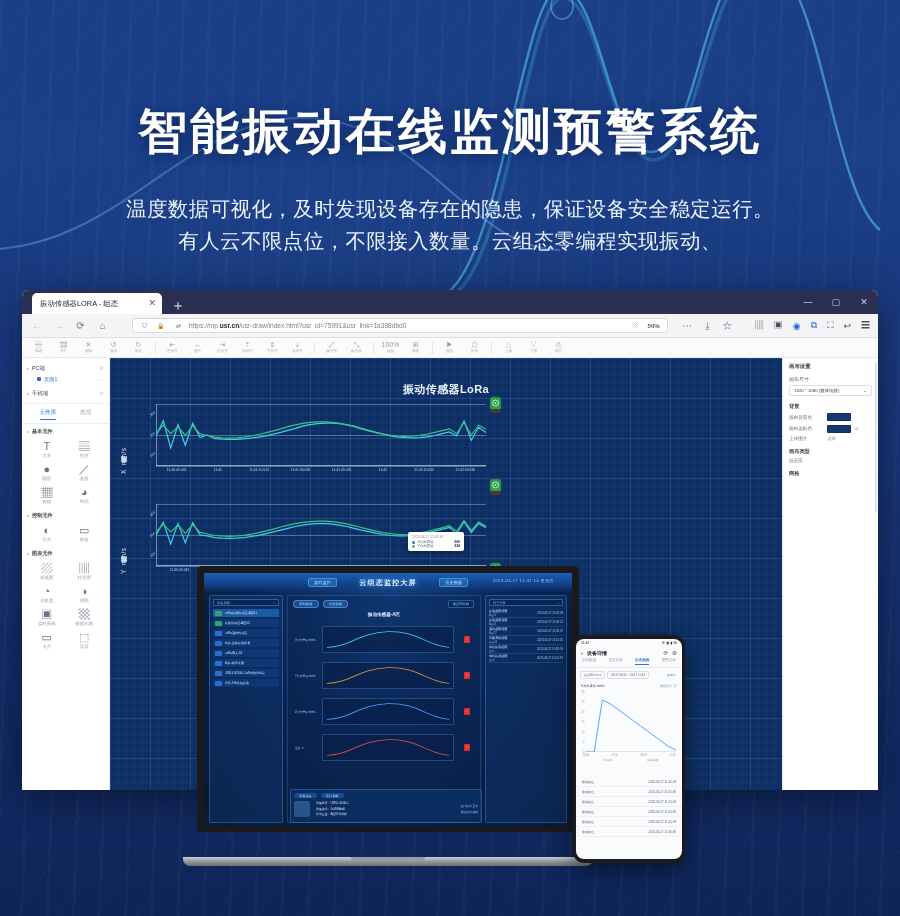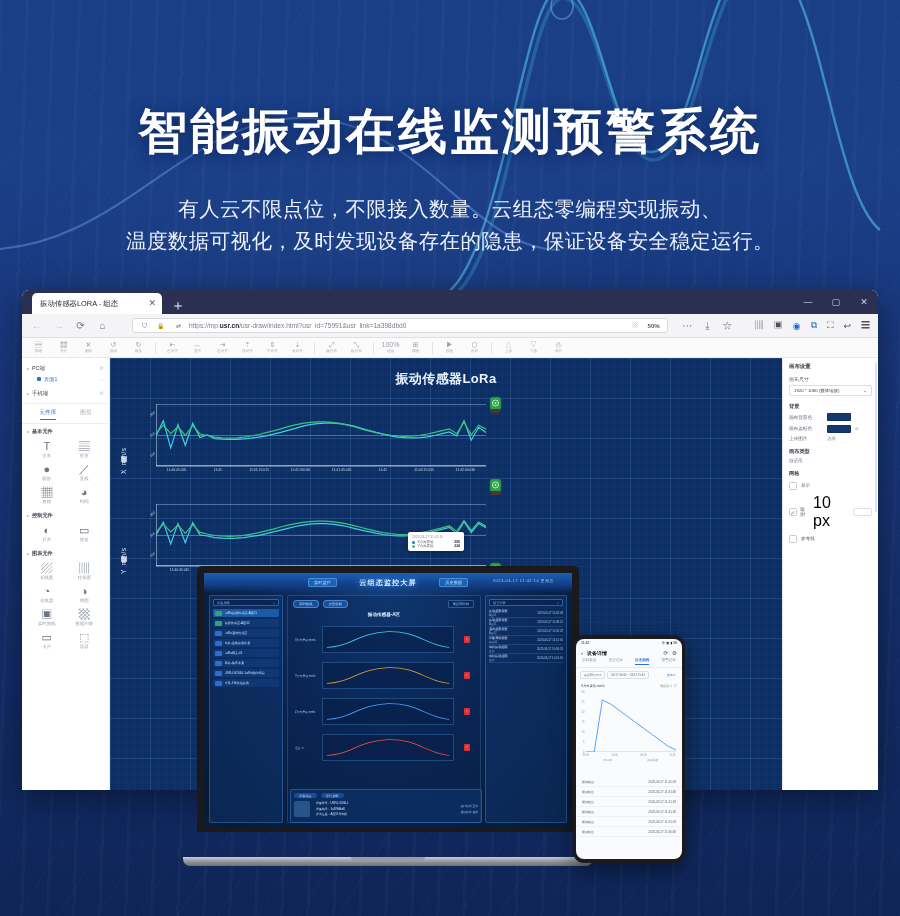--- a/index.html
+++ b/index.html
@@ -142,22 +142,22 @@
   .app-canvas{ flex:1; position:relative; background:#0d2f63; overflow:hidden; }
   .grid-bg{ position:absolute; inset:0;
     background-image:
       linear-gradient(rgba(120,180,255,.13) 1px, transparent 1px),
       linear-gradient(90deg, rgba(120,180,255,.13) 1px, transparent 1px),
       linear-gradient(rgba(120,180,255,.055) 1px, transparent 1px),
       linear-gradient(90deg, rgba(120,180,255,.055) 1px, transparent 1px);
     background-size:40px 40px, 40px 40px, 8px 8px, 8px 8px;
   }
   .canvas-title{
-    position:absolute; left:0; top:12px; width:100%; text-align:center;
-    font-size:13px; font-weight:bold; color:#eaf4ff; letter-spacing:.4px;
+    position:absolute; left:0; top:24px; width:100%; text-align:center;
+    font-size:11px; font-weight:bold; color:#eaf4ff; letter-spacing:.4px;
   }
   .chart-block{ position:absolute; }
   .axis-label{
     position:absolute; writing-mode:vertical-rl; transform:rotate(180deg);
     font-size:6.6px; color:#dbe9fb; letter-spacing:.4px; white-space:nowrap;
   }
   .plot{ position:absolute; }
   .plot .yt{ position:absolute; font-size:3.4px; color:#b9cfe8; transform:rotate(-42deg); transform-origin:right center; right:100%; margin-right:1px; white-space:nowrap;}
   .plot .xt{ position:absolute; top:100%; margin-top:2px; font-size:3.4px; color:#c4d8ef; white-space:nowrap; transform:translateX(-50%); }
   .gl-h{ position:absolute; left:0; right:0; height:1px; background:rgba(190,215,245,.38); }
@@ -314,22 +314,22 @@
   <svg id="wave-svg" viewBox="0 0 900 300" preserveAspectRatio="none">
     <path d="M-20,250 C120,250 180,120 300,118 C420,116 470,250 560,250" fill="none" stroke="rgba(120,175,255,.40)" stroke-width="2"></path>
     <path d="M430,300 C500,300 520,-10 560,-12 C600,-14 610,150 650,152 C700,154 700,-40 760,-42 C820,-44 830,190 880,230" fill="none" stroke="rgba(90,205,240,.55)" stroke-width="2.4"></path>
     <path d="M440,300 C505,300 525,0 562,-2 C600,-4 612,158 652,160 C702,162 704,-32 762,-34" fill="none" stroke="rgba(60,180,230,.30)" stroke-width="3.5"></path>
     <ellipse cx="562" cy="6" rx="11" ry="13" fill="none" stroke="rgba(130,200,250,.45)" stroke-width="1.6"></ellipse>
   </svg>
 </div>
 
 <div class="hero-title">智能振动在线监测预警系统</div>
 <div class="hero-sub">
+  <div>温度数据可视化，及时发现设备存在的隐患，保证设备安全稳定运行。</div>
   <div>有人云不限点位，不限接入数量。云组态零编程实现振动、</div>
-  <div>温度数据可视化，及时发现设备存在的隐患，保证设备安全稳定运行。</div>
 </div>
 
 <div id="browser">
 
   <div class="tabstrip">
     <div class="tab">
       <span class="tab-title">振动传感器LORA - 组态</span>
       <span class="tab-close">✕</span>
     </div>
     <span class="tab-new">＋</span>
@@ -686,36 +686,20 @@
             <span class="vv">⊘</span>
           </div>
           <div class="rp-row">
             <span class="k">上传图片</span>
             <span class="vv">选择</span>
           </div>
         </div>
       <div class="rp-sec">画布类型</div>
       <div class="rp-link">自适应</div>
       <div class="rp-sec">网格</div>
-      <div id="rp-chks">
-          <div class="rp-chk">
-            <span class="chk"></span>
-            <span class="k">显示</span>
-          </div>
-          <div class="rp-chk">
-            <span class="chk">✓</span>
-            <span class="k">吸附</span>
-            <span class="vv">10 px</span>
-            <span class="rp-mini"></span>
-          </div>
-          <div class="rp-chk">
-            <span class="chk"></span>
-            <span class="k">参考线</span>
-          </div>
-        </div>
       <div class="rp-scroll"></div>
     </div>
 
   </div>
 </div>
 
 <div id="laptop">
   <div class="lp-screen">
     <div class="dash">
       <div class="dash-head">

